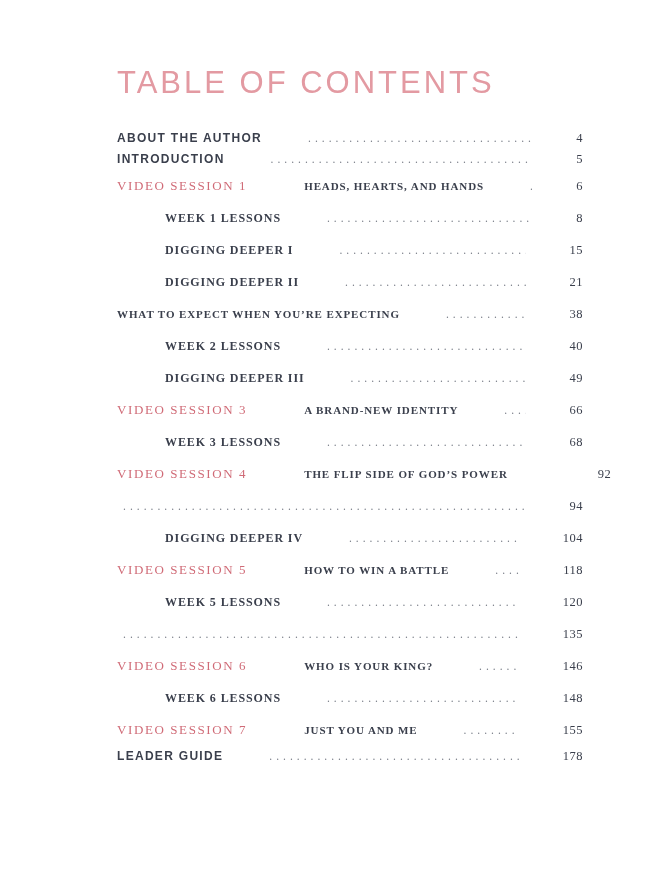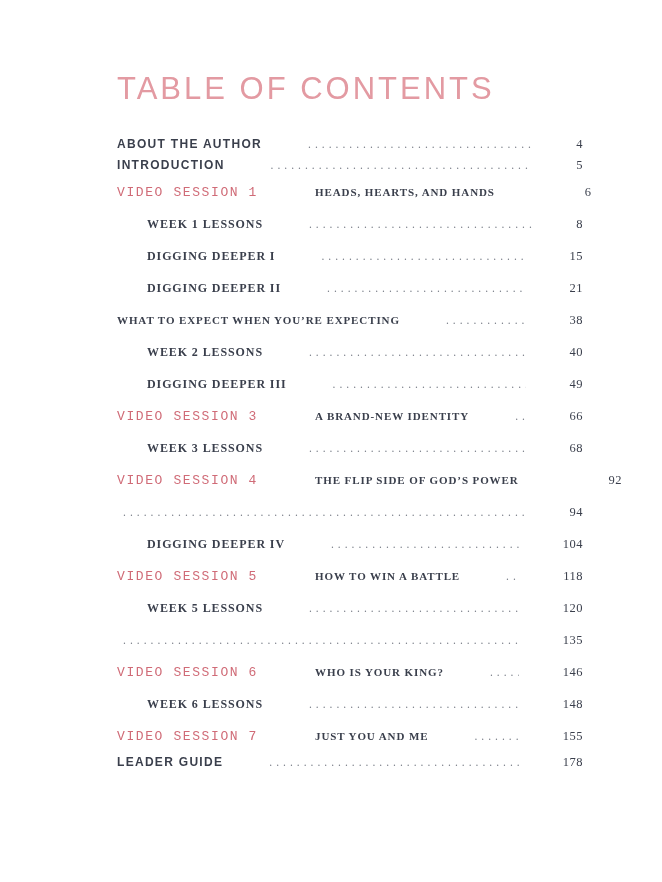--- a/index.html
+++ b/index.html
@@ -21,21 +21,21 @@
     right: 79px;
     top: 64px;
   }
   .title {
     font-family: "Liberation Sans", sans-serif;
     font-weight: 300;
     font-size: 31px;
     line-height: 1;
     letter-spacing: 3px;
     color: #e39aa2;
-    margin: 9px 0 30px 0;
+    margin: 3px 0 30px 0;
     white-space: nowrap;
   }
   .row {
     display: flex;
     align-items: baseline;
     height: 32px;
     line-height: 32px;
     white-space: nowrap;
     gap: 40px;
   }
@@ -44,36 +44,36 @@
     line-height: 21px;
   }
   .plain-label {
     font-family: "Liberation Sans", sans-serif;
     font-weight: 700;
     font-size: 12px;
     letter-spacing: 1.3px;
     color: #3a3f4c;
   }
   .session-label {
-    font-family: Liberation Mono, monospace;
+    font-family: Liberation Serif, serif;
     font-weight: 400;
     font-size: 13px;
     letter-spacing: 1.6px;
     color: #d06b77;
     margin-right: 17px;
   }
   .entry-title {
     font-family: "Liberation Serif", serif;
     font-weight: 700;
     font-size: 11px;
     letter-spacing: 0.9px;
     color: #3a3f4c;
   }
   .sub .entry-title {
-    margin-left: 30px;
+    margin-left: 48px;
     font-size: 12px;
   }
   .leader {
     flex: 1;
     overflow: hidden;
     white-space: nowrap;
     font-family: "Liberation Serif", serif;
     font-size: 11.5px;
     letter-spacing: 4px;
     color: #7e828c;

